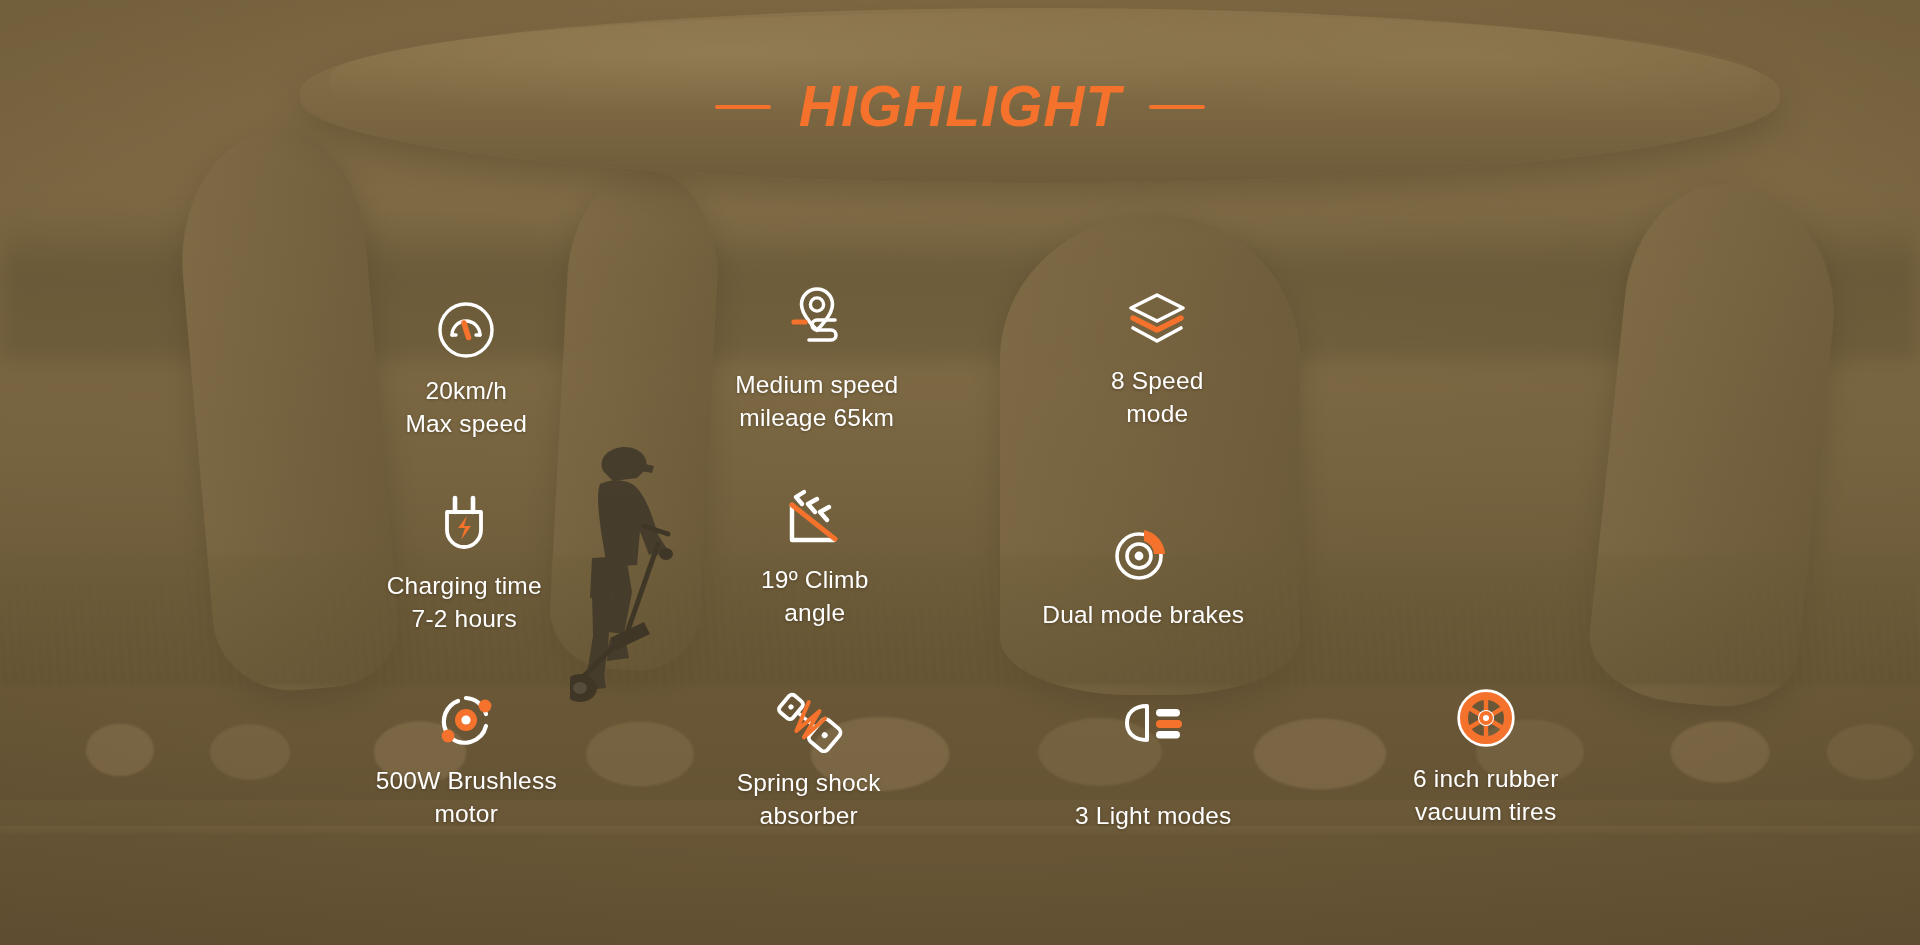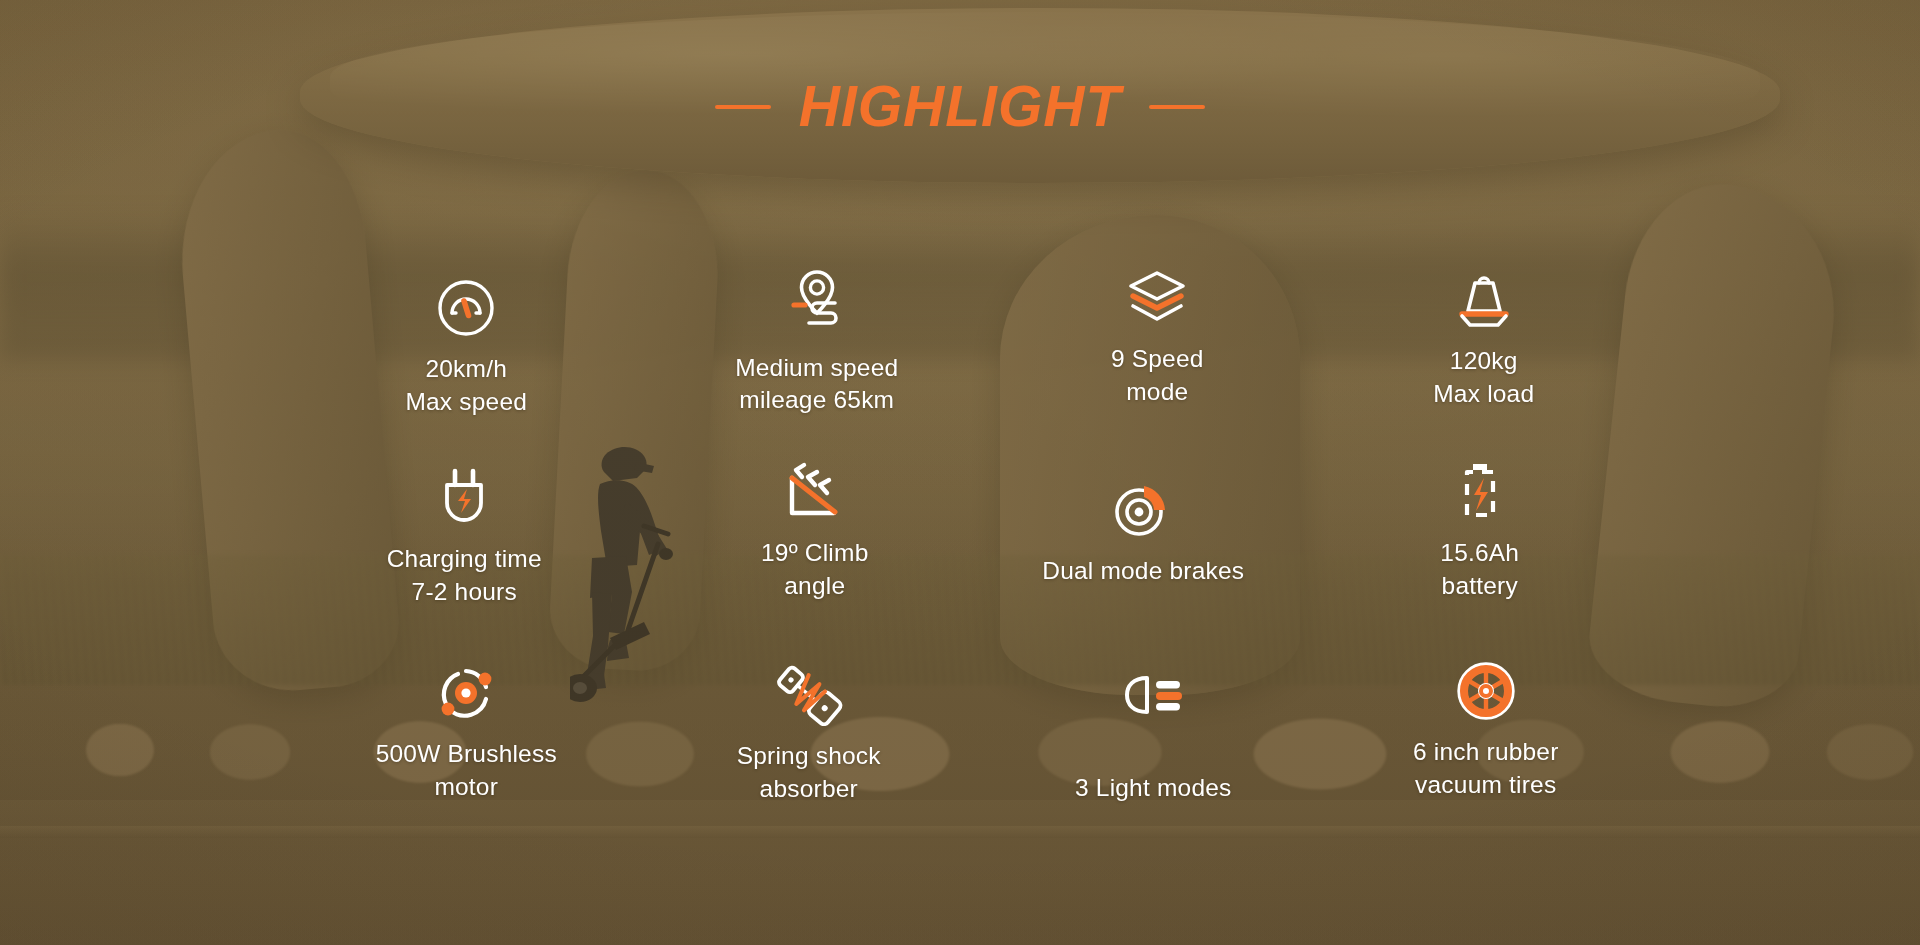--- a/index.html
+++ b/index.html
@@ -164,21 +164,21 @@
     position:absolute;
     left: 300px; top: 255px;
     width: 1330px;
   }
   .row { display: grid; grid-template-columns: repeat(4, 1fr); }
   .row-1 { height: 185px; }
   .row-2 { height: 195px; }
   .row-3 { height: 195px; }
 
   .cell {
-    display:flex; flex-direction: column; align-items:center; justify-content:center;
+    display:flex; flex-direction: column; align-items:center; justify-content:flex-end;
     text-align:center;
   }
   .cell .icon { height: 62px; display:flex; align-items:center; justify-content:center; }
   .cell .icon svg { display:block; }
   .cell .label {
     margin-top: 14px;
     color: #ffffff;
     font-size: 24.5px;
     line-height: 1.32;
     font-weight: 400;
@@ -297,36 +297,24 @@
         </div>
 
         <div class="cell nudge-c">
           <span class="icon">
             <svg width="66" height="62" viewBox="0 0 66 62">
               <path d="M33 6 L59 19 L33 32 L7 19 Z" fill="none" stroke="#fff" stroke-width="3.6" stroke-linejoin="round"></path>
               <path d="M9 29 L33 41 L57 29" fill="none" stroke="#f4722b" stroke-width="5.4" stroke-linejoin="round" stroke-linecap="round"></path>
               <path d="M9 39 L33 52 L57 39" fill="none" stroke="#fff" stroke-width="3.6" stroke-linejoin="round" stroke-linecap="round"></path>
             </svg>
           </span>
-          <div class="label">9 Speed
+          <div class="label">8 Speed
 mode</div>
         </div>
 
-        <div class="cell nudge-d">
-          <span class="icon">
-            <svg width="66" height="62" viewBox="0 0 66 62">
-              <path d="M28 14a5 5 0 0 1 10 0" fill="none" stroke="#fff" stroke-width="3.4" stroke-linecap="round"></path>
-              <path d="M24 14 H42 L49 42 H17 Z" fill="none" stroke="#fff" stroke-width="3.6" stroke-linejoin="round"></path>
-              <path d="M11 45 H55" stroke="#f4722b" stroke-width="5.4" stroke-linecap="round"></path>
-              <path d="M11 47 L19 56 H47 L55 47" fill="none" stroke="#fff" stroke-width="3.6" stroke-linejoin="round" stroke-linecap="round"></path>
-            </svg>
-          </span>
-          <div class="label">120kg
-Max load</div>
-        </div>
       </div>
 
       <div class="row row-2">
 
         <div class="cell nudge-e">
           <span class="icon">
             <svg width="62" height="62" viewBox="0 0 62 62">
               <path d="M22 4 V18 M40 4 V18" stroke="#fff" stroke-width="4.6" stroke-linecap="round"></path>
               <path d="M14 18 H48 V36 a17 17 0 0 1-34 0 Z" fill="none" stroke="#fff" stroke-width="3.8" stroke-linejoin="round"></path>
               <path d="M34 22 L25 34 H32 L28 46 L38 32 H31 Z" fill="#f4722b"></path>
@@ -355,31 +343,20 @@
             <svg width="66" height="62" viewBox="0 0 66 62">
               <circle cx="29" cy="33" r="22" fill="none" stroke="#fff" stroke-width="3.6"></circle>
               <circle cx="29" cy="33" r="12" fill="none" stroke="#fff" stroke-width="3.6"></circle>
               <circle cx="29" cy="33" r="4.4" fill="#fff"></circle>
               <path d="M34 7 A26 26 0 0 1 55 31 L44 31 A15 15 0 0 0 34 18 Z" fill="#f4722b"></path>
             </svg>
           </span>
           <div class="label">Dual mode brakes</div>
         </div>
 
-        <div class="cell nudge-h">
-          <span class="icon">
-            <svg width="54" height="62" viewBox="0 0 54 62">
-              <path d="M20 3 H34 V9 H20 Z" fill="#fff"></path>
-              <path d="M14 11 H40 V54 H14 Z" fill="none" stroke="#fff" stroke-width="4.2" stroke-linejoin="round" stroke-dasharray="11 9" stroke-dashoffset="5"></path>
-              <path d="M31 17 L21 34 H28 L23 50 L35 31 H27 Z" fill="#f4722b"></path>
-            </svg>
-          </span>
-          <div class="label">15.6Ah
-battery</div>
-        </div>
       </div>
 
       <div class="row row-3">
 
         <div class="cell nudge-i">
           <span class="icon">
             <svg width="64" height="62" viewBox="0 0 64 62">
               <path d="M32 9 A22 22 0 0 1 52 25" fill="none" stroke="#fff" stroke-width="4.2" stroke-linecap="round"></path>
               <path d="M52 37 A22 22 0 0 1 16 48" fill="none" stroke="#fff" stroke-width="4.2" stroke-linecap="round"></path>
               <path d="M12 42 A22 22 0 0 1 24 12" fill="none" stroke="#fff" stroke-width="4.2" stroke-linecap="round"></path>

